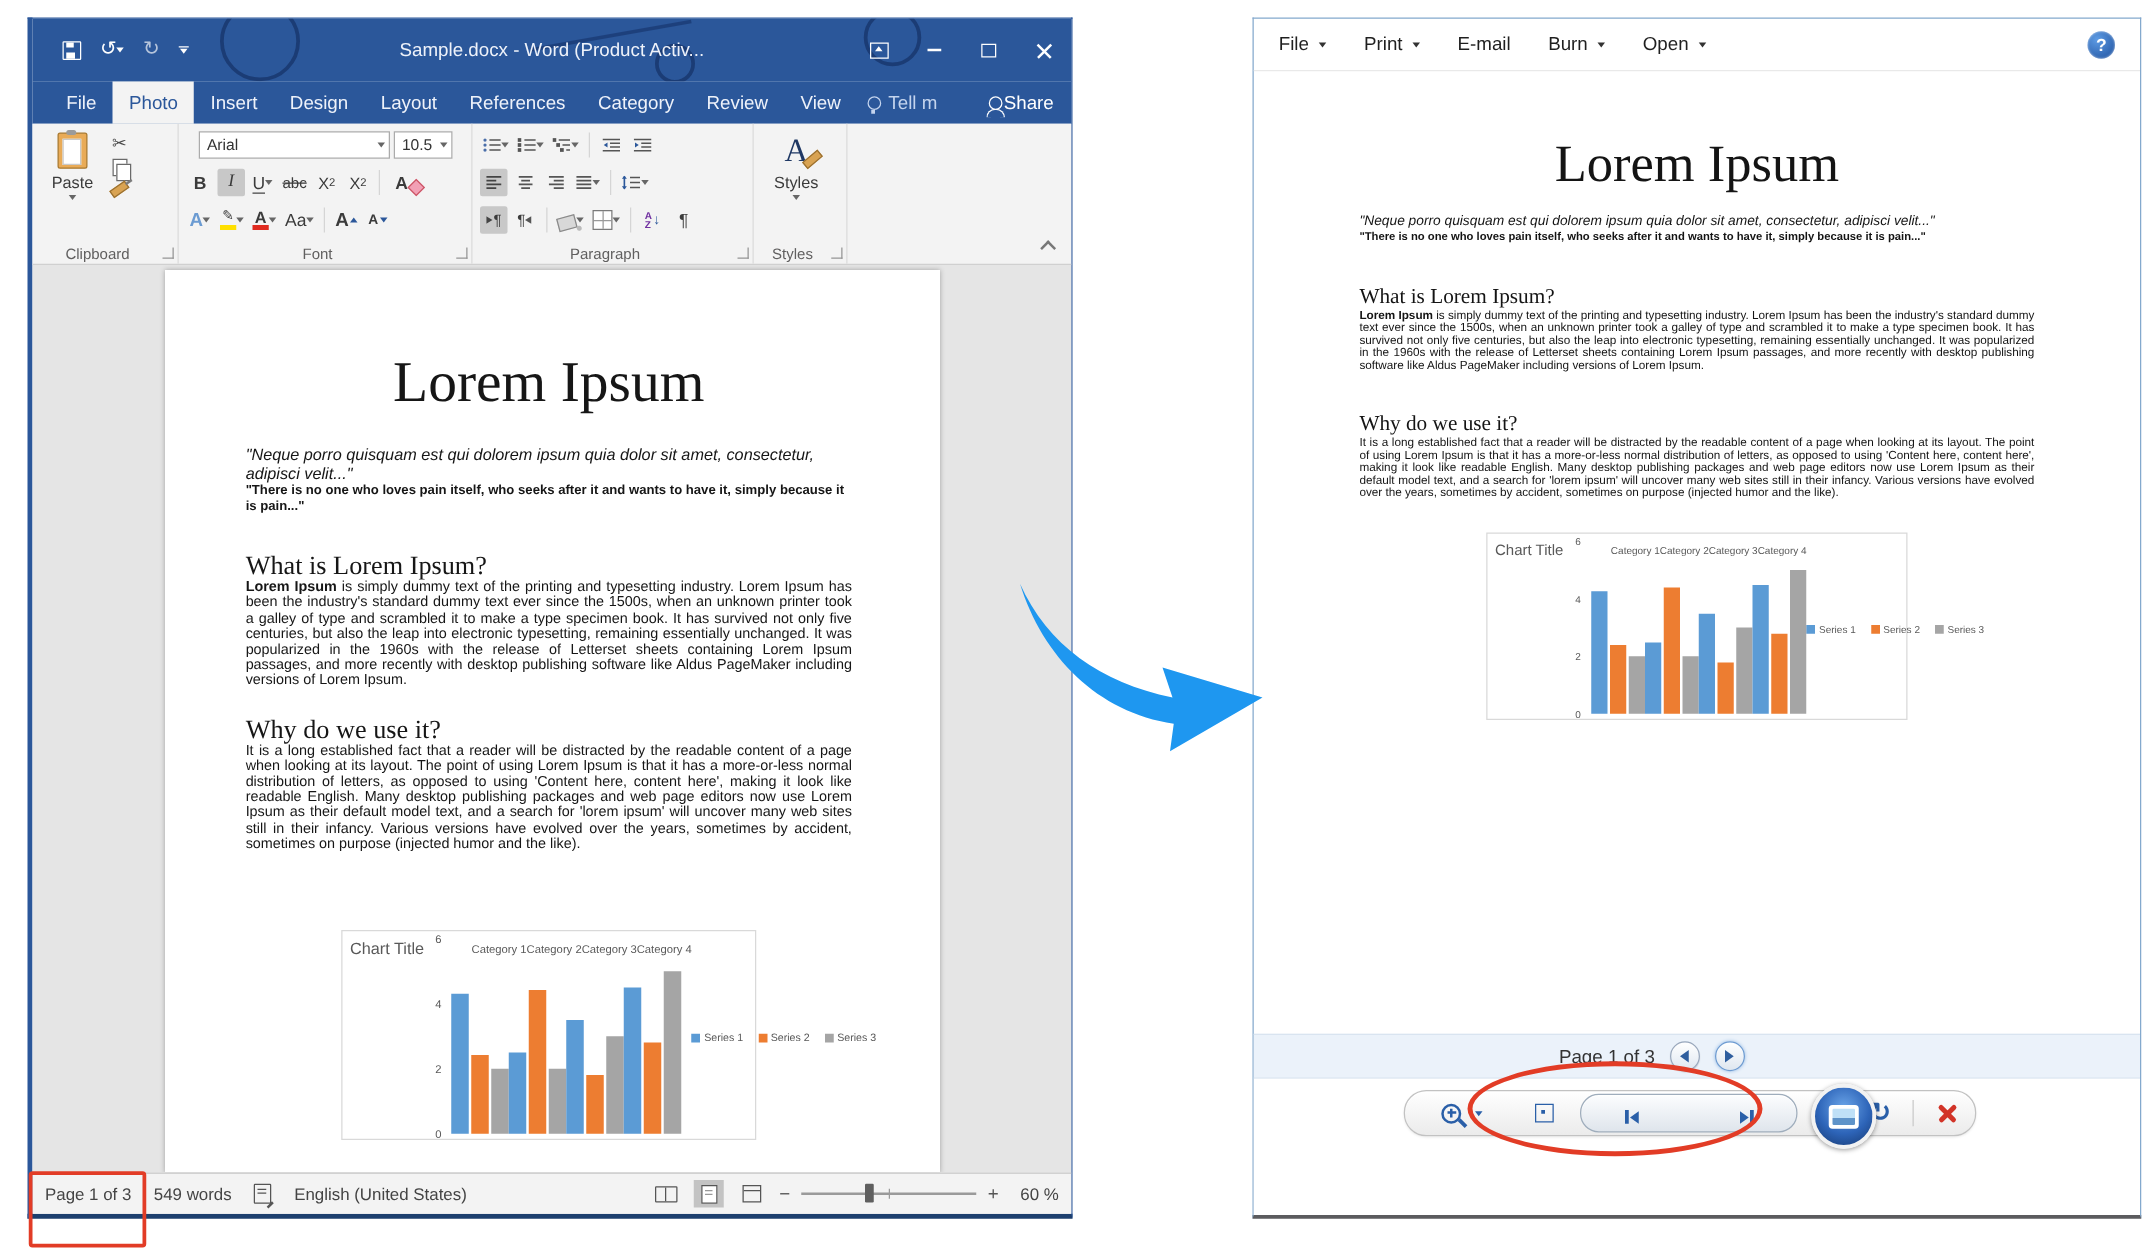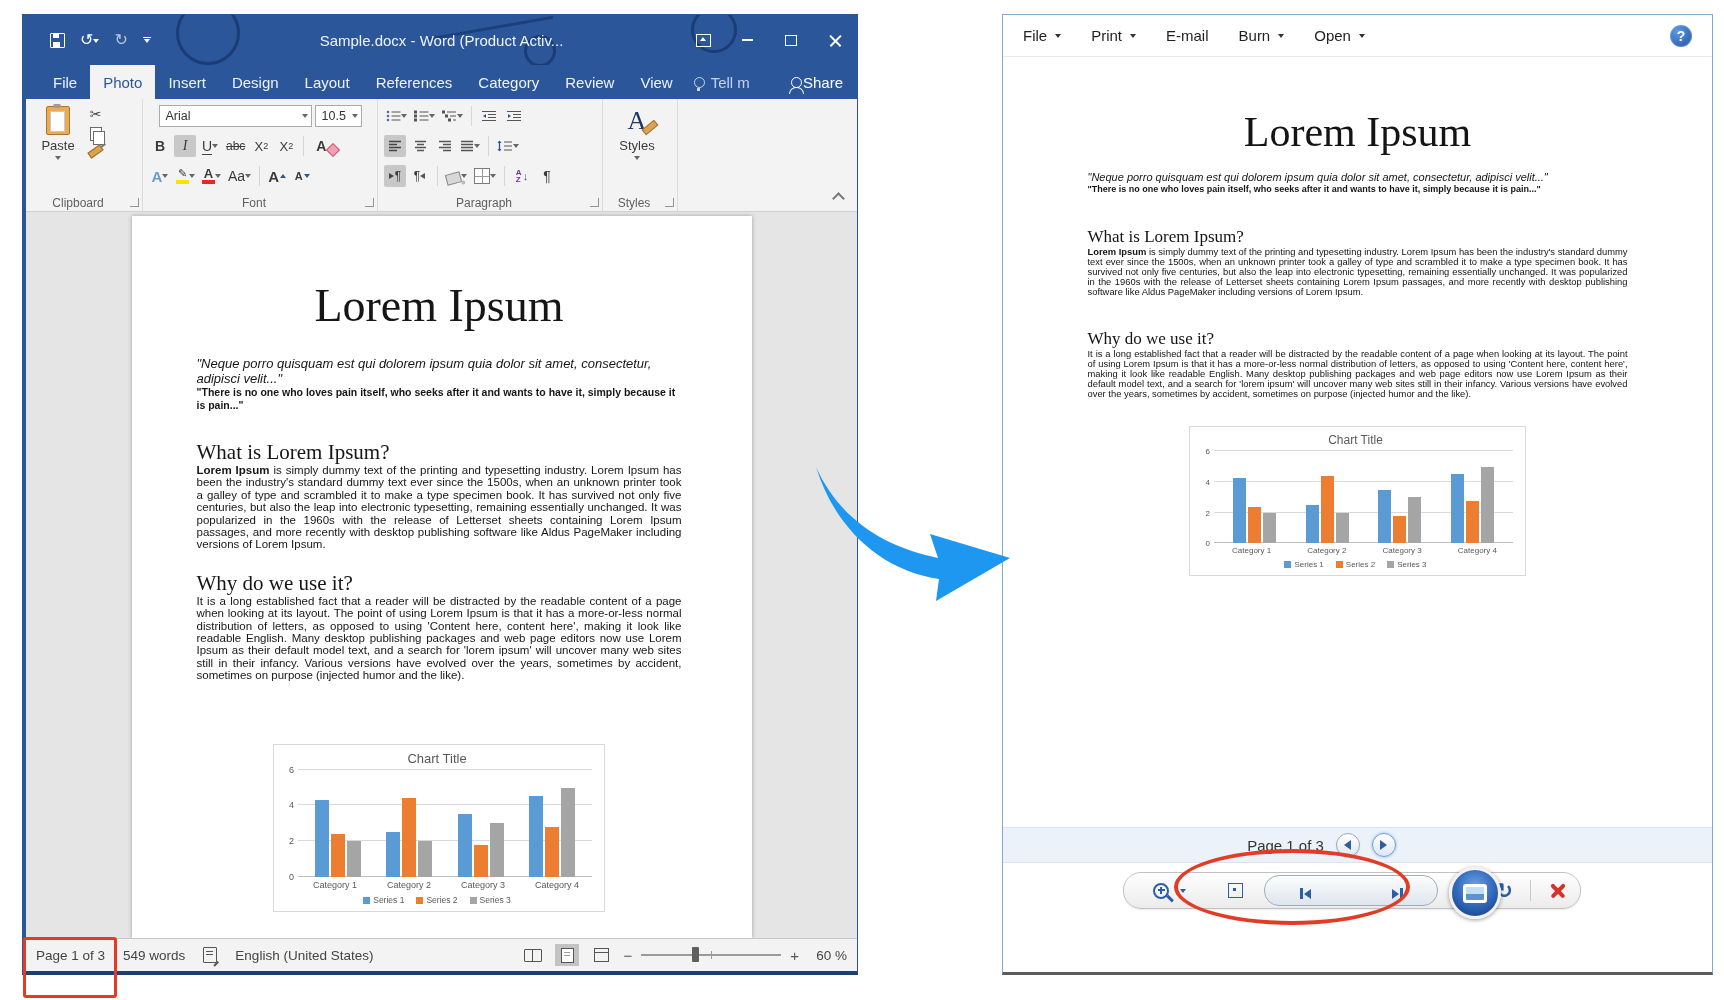--- a/index.html
+++ b/index.html
@@ -104,21 +104,21 @@
   .page{width:620px;background:#fff;margin-top:4px;box-shadow:0 0 4px rgba(0,0,0,.3);
         padding:64px 70px 40px 65px;box-sizing:border-box;color:#161616}
   .doc-h1{font-family:"Liberation Serif",serif;font-weight:400;font-size:46px;line-height:52px;text-align:center;margin:0 0 24px 0}
   .quote1{font-style:italic;font-size:13px;line-height:15px;margin:0}
   .quote2{font-size:10.5px;font-weight:600;line-height:13px;margin:0}
   .doc-h2{font-family:"Liberation Serif",serif;font-weight:400;font-size:21px;line-height:22px;margin:29px 0 1px 0}
   .body-p{font-size:11.5px;line-height:12.4px;text-align:justify;margin:0}
   .doc-h2.second{margin-top:21px}
 
   
-  .chart-box{border:1px solid #d9d9d9;background:#fff;box-sizing:border-box;display:flex;flex-direction:column;padding:6px 10px 4px 6px;color:#595959}
+  .chart-box{border:1px solid #d9d9d9;background:#fff;box-sizing:border-box;display:flex;padding:6px 10px 4px 6px;color:#595959}
   .chart-word{width:332px;height:168px;margin:62px auto 0}
   .c-title{text-align:center;font-size:13px;flex:none;margin-bottom:4px}
   .c-plot{flex:1;position:relative;margin-left:18px;margin-right:2px}
   .c-grid{position:absolute;left:0;right:0;height:1px;background:#d9d9d9}
   .c-grid.c-axis{background:#bfbfbf}
   .c-ylab{position:absolute;left:-14px;width:10px;text-align:right;font-size:9px;color:#595959}
   .c-groups{position:absolute;left:0;right:0;top:0;bottom:0;display:flex;justify-content:space-around;align-items:flex-end;padding:0 4px}
   .c-group{display:flex;align-items:flex-end;gap:2px;height:100%}
   .c-bar{width:14px}
   .c-xlabels{display:flex;justify-content:space-around;margin-left:18px;font-size:9px;flex:none;padding-top:3px}

